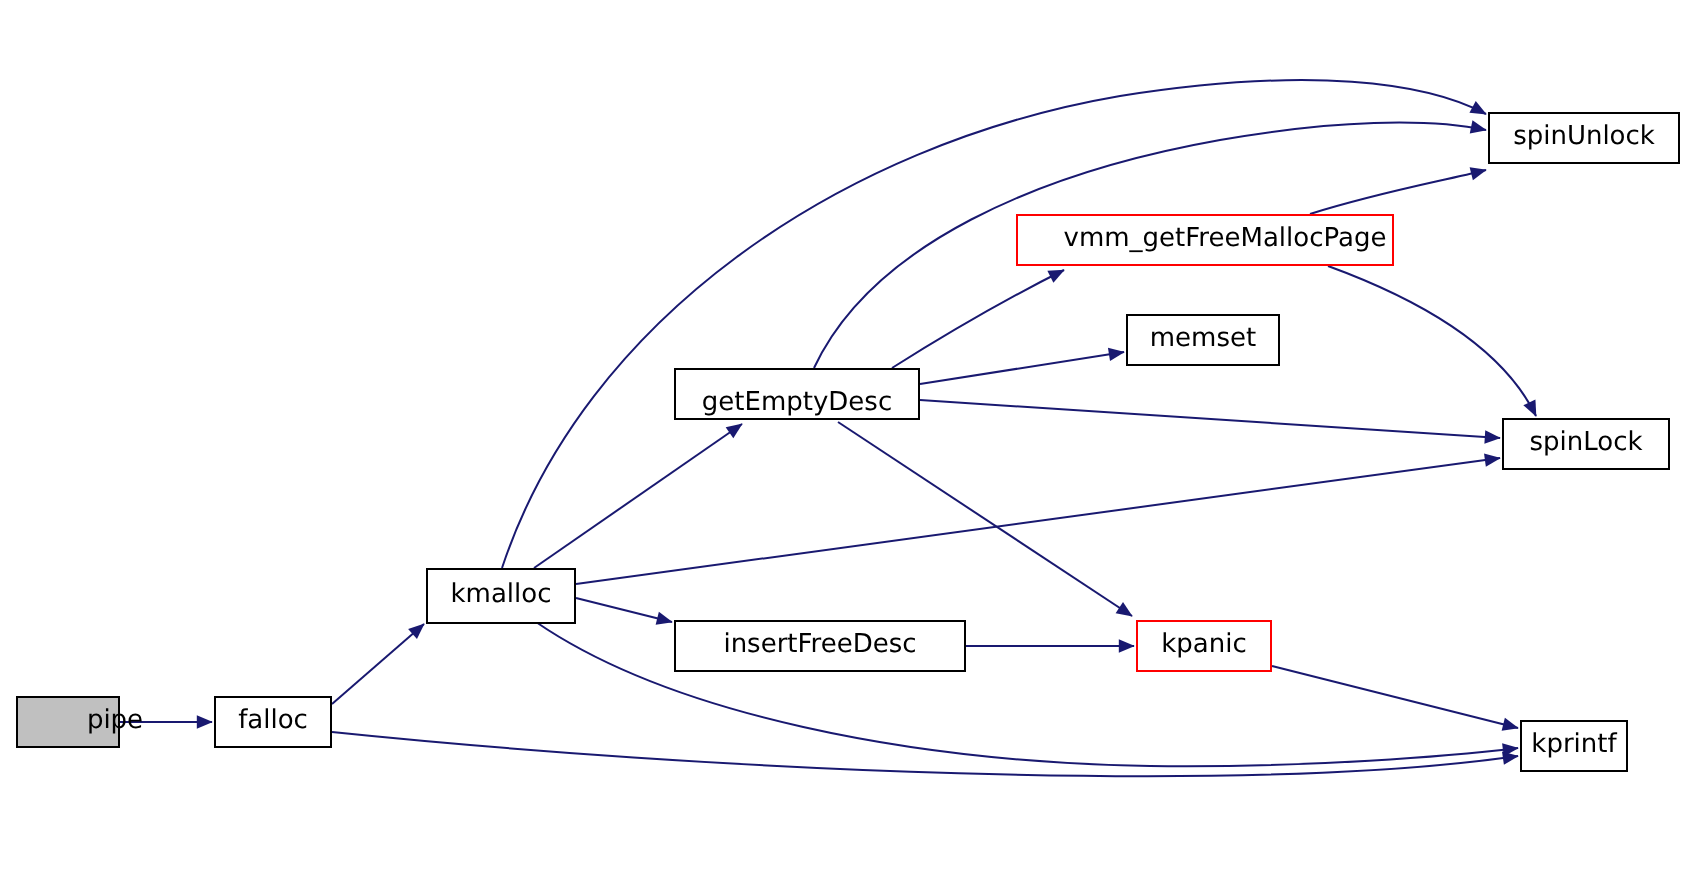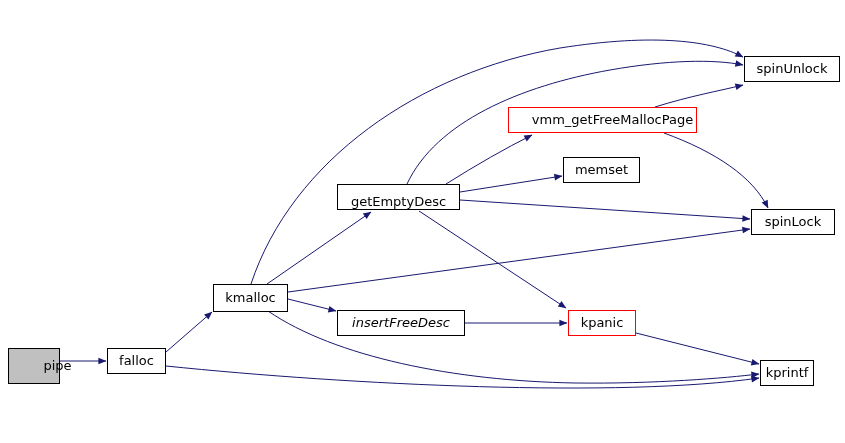--- a/index.html
+++ b/index.html
@@ -77,33 +77,33 @@
         <path d="M460,200 L750,219" class="edge" marker-end="url(#arrow)"></path>
         <path d="M407,184 C436,122 520,86 610,70 C667,60 714,59 743,65" class="edge" marker-end="url(#arrow)"></path>
         <path d="M419,211 L566,308" class="edge" marker-end="url(#arrow)"></path>
         <path d="M655,107 C690,96 719,91 743,85" class="edge" marker-end="url(#arrow)"></path>
         <path d="M664,133 C716,152 753,177 768,208" class="edge" marker-end="url(#arrow)"></path>
         <path d="M460,323 L567,323" class="edge" marker-end="url(#arrow)"></path>
         <path d="M636,333 L759,364" class="edge" marker-end="url(#arrow)"></path>
       </g>
   </svg>
   <div id="nodes">
-      <div class="node entry" style="left: 8px; top: 348px; width: 52px; height: 36px; padding-left: 47px;">
+      <div class="node entry" style="left: 8px; top: 348px; width: 52px; height: 26px; padding-left: 47px;">
         <span>pipe</span>
       </div>
       <div class="node default" style="left: 107px; top: 348px; width: 59px; height: 26px;">
         <span>falloc</span>
       </div>
       <div class="node default" style="left: 213px; top: 284px; width: 75px; height: 28px;">
         <span>kmalloc</span>
       </div>
       <div class="node default" style="left: 337px; top: 184px; width: 123px; height: 26px; align-items: flex-end;">
         <span>getEmptyDesc</span>
       </div>
-      <div class="node default" style="left: 337px; top: 310px; width: 128px; height: 26px; font-style: italic;">
+      <div class="node default" style="left: 337px; top: 310px; width: 146px; height: 26px;">
         <span>insertFreeDesc</span>
       </div>
       <div class="node highlight" style="left: 508px; top: 107px; width: 189px; height: 26px; padding-left: 20px;">
         <span>vmm_getFreeMallocPage</span>
       </div>
       <div class="node default" style="left: 563px; top: 157px; width: 77px; height: 26px;">
         <span>memset</span>
       </div>
       <div class="node default" style="left: 744px; top: 56px; width: 96px; height: 26px;">
         <span>spinUnlock</span>

